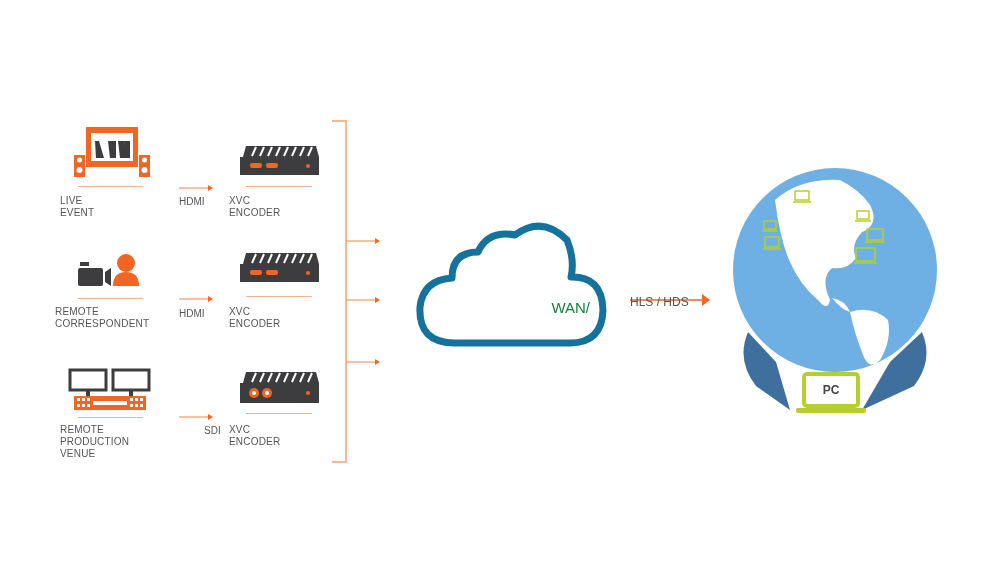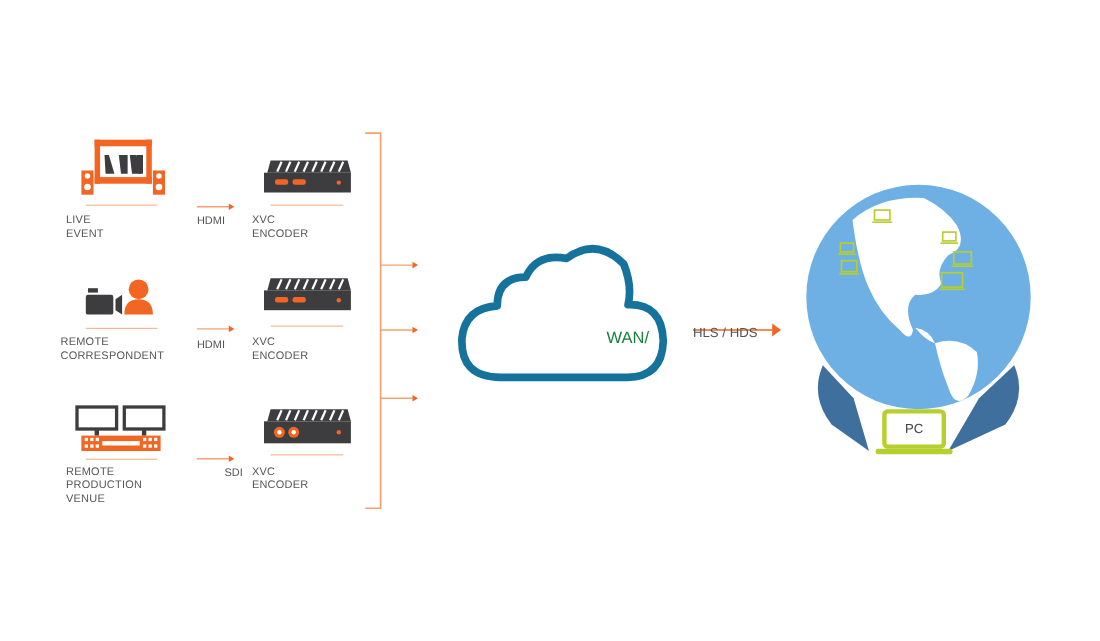--- a/index.html
+++ b/index.html
@@ -219,13 +219,13 @@
   <div>XVC</div>
   <div>ENCODER</div>
 </div>
 
 <div class="cloud-text" style="left:430px;top:287px;width:160px;">
   <div>WAN/</div>
 </div>
 
 <div class="arrow-lbl" style="left:630px;top:283px;font-size:12px;color:#555;margin-top:12px;">HLS / HDS</div>
 
-<div class="abs" style="left:804px;top:383px;width:54px;text-align:center;font-size:12px;color:#444;">PC</div>
+<div class="abs" style="left:804px;top:383px;width:54px;text-align:center;font-size:12px;color:#444;font-weight:bold;">PC</div>
 
 </body></html>

